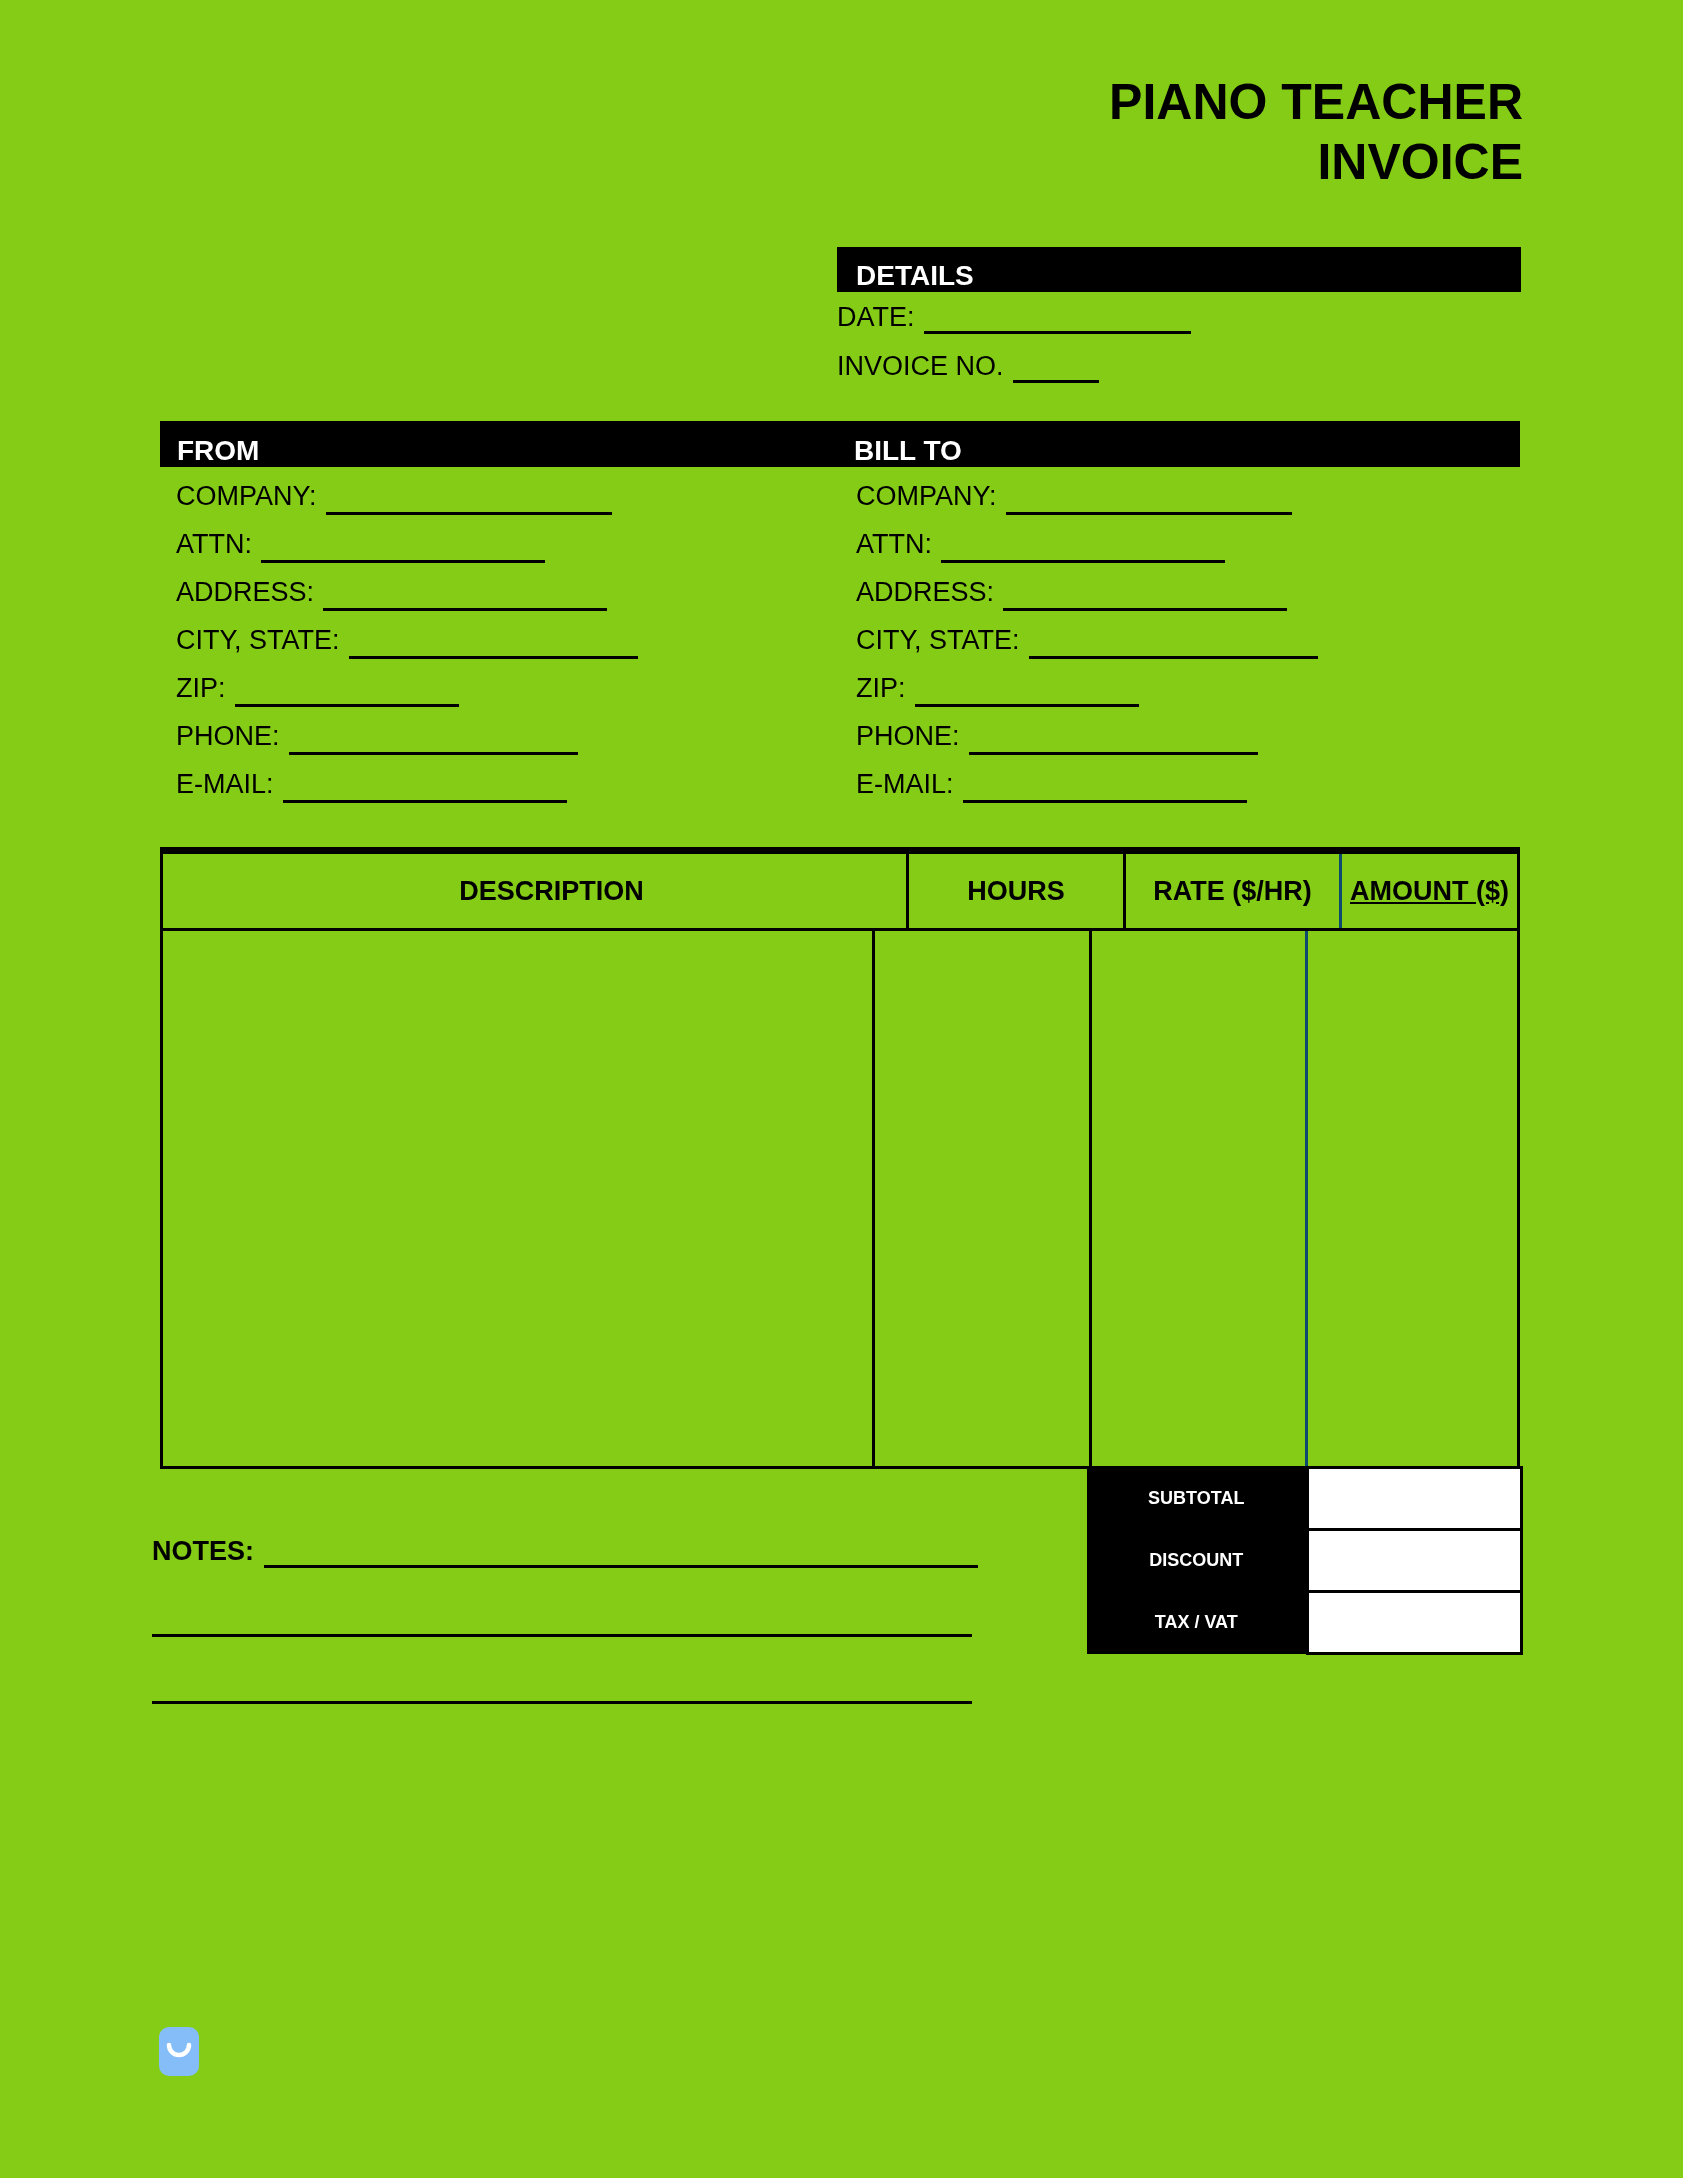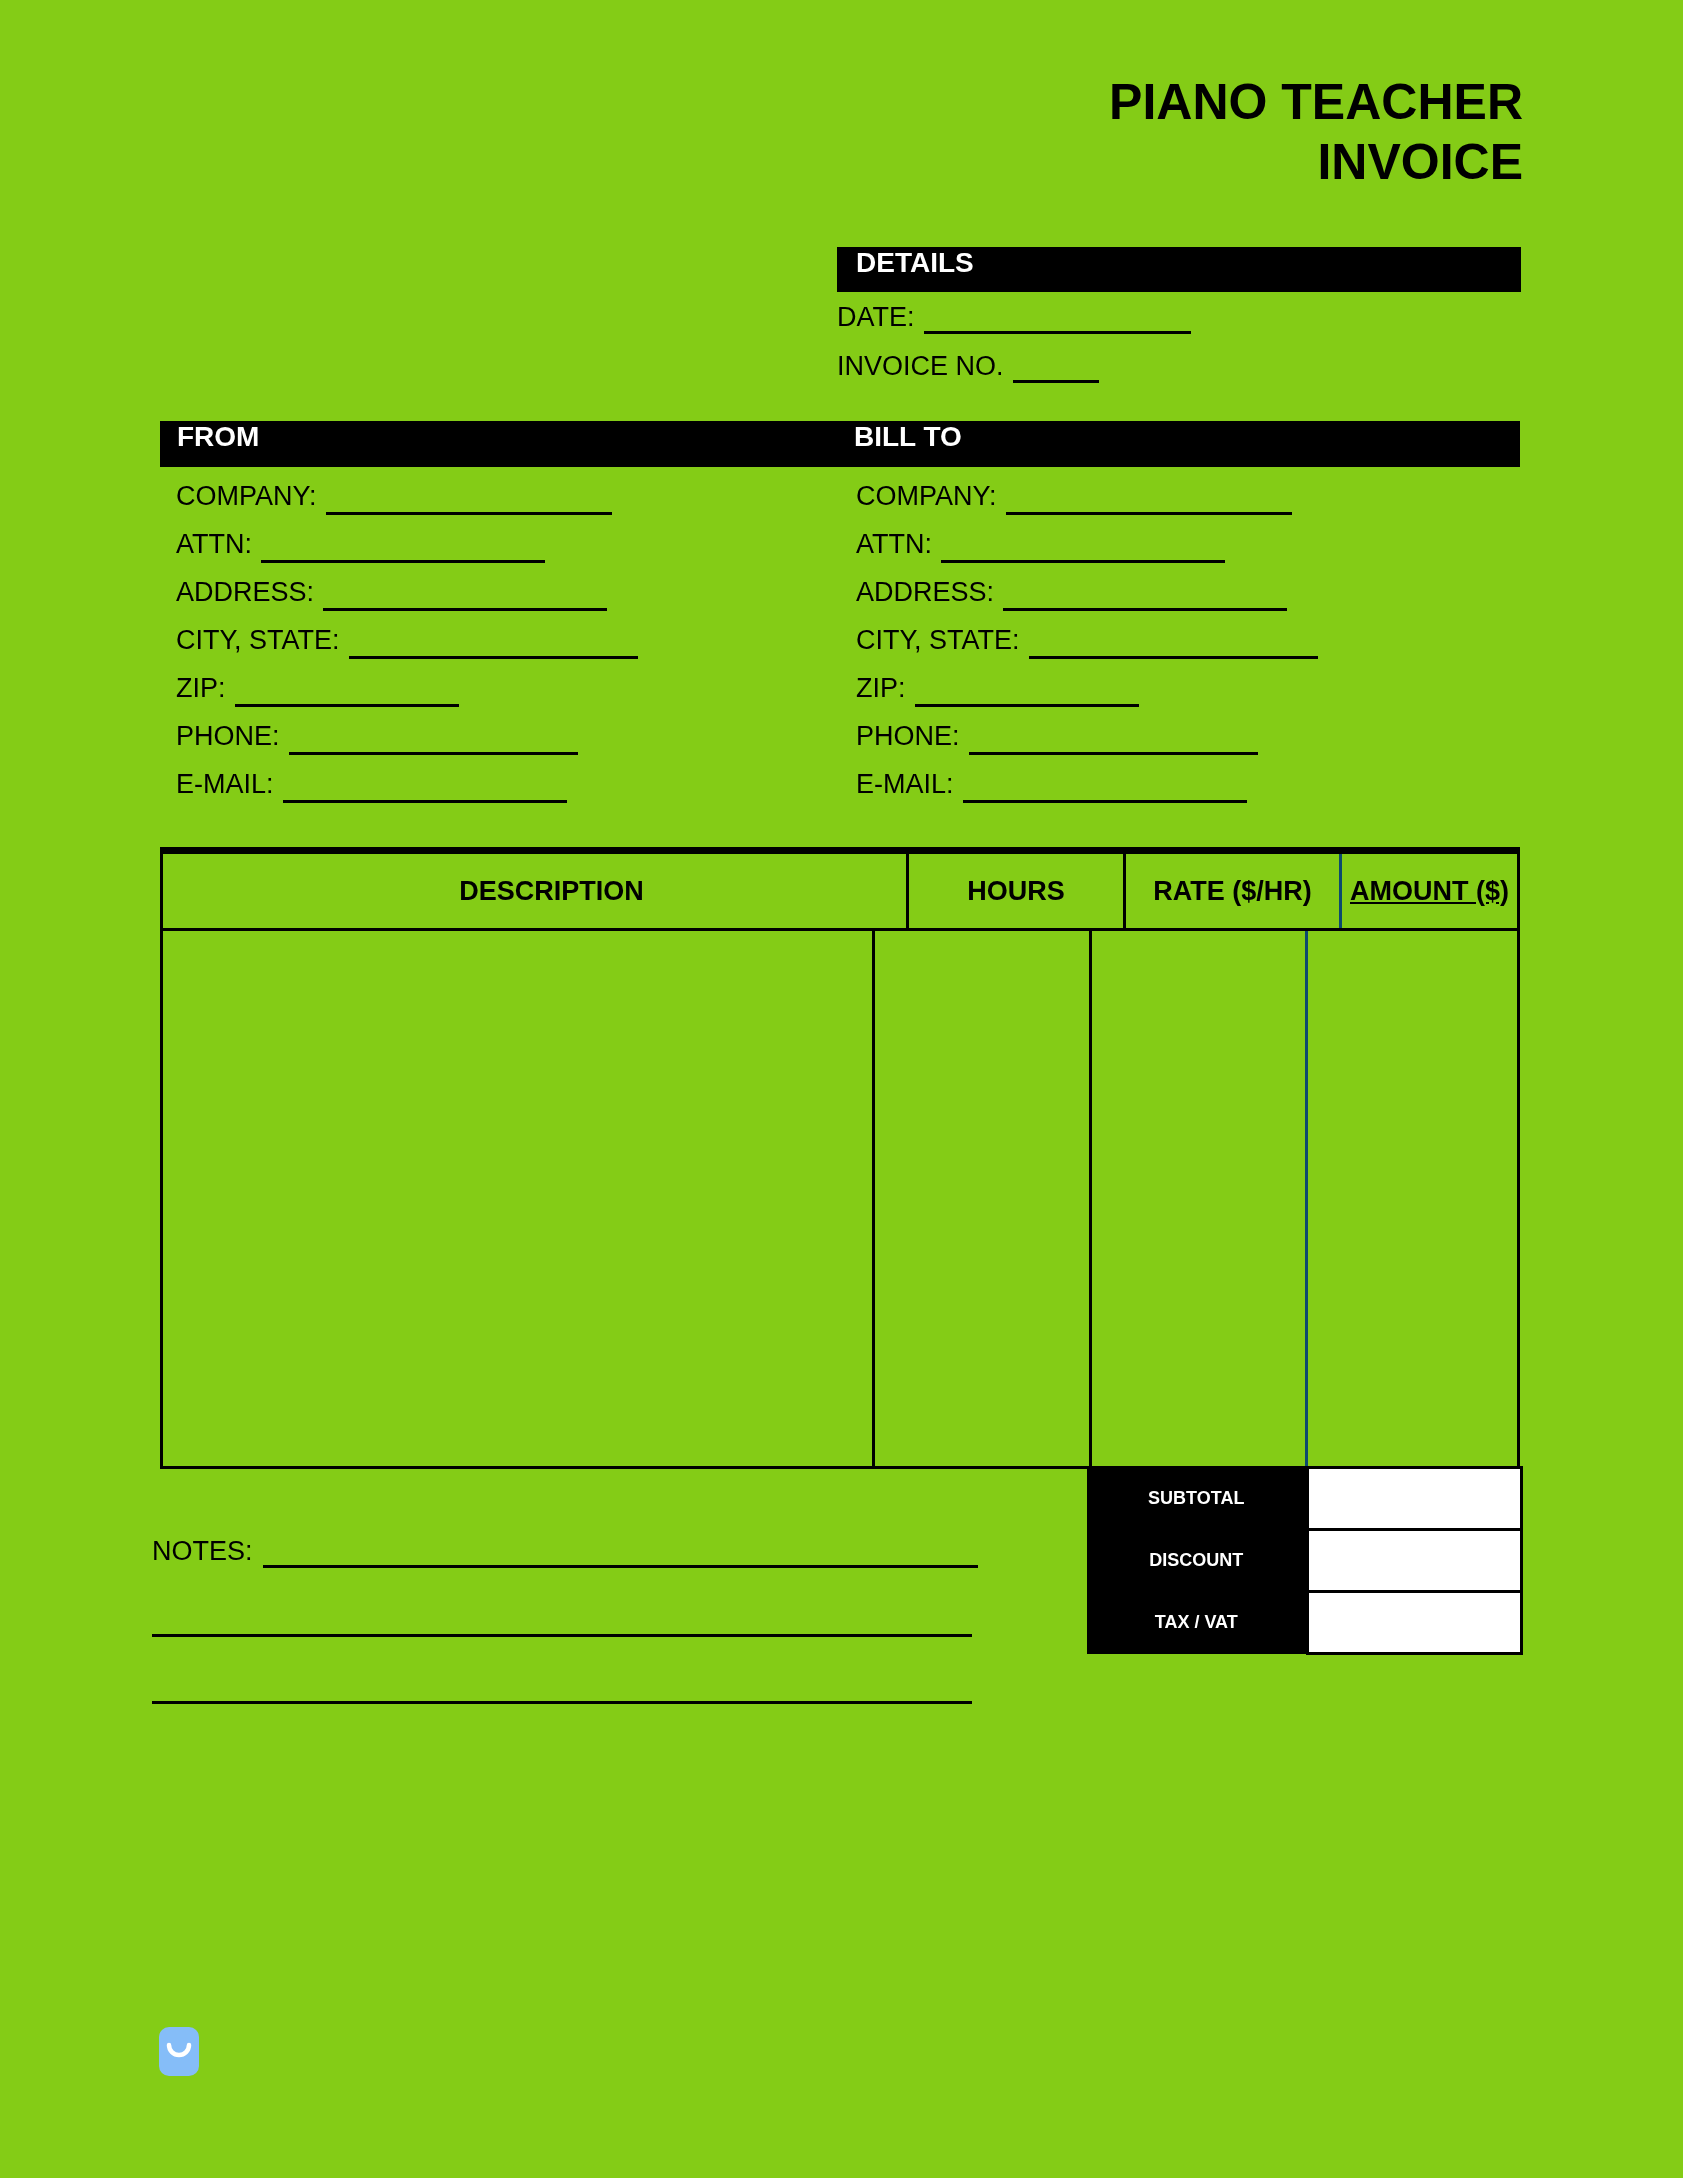--- a/index.html
+++ b/index.html
@@ -7,21 +7,21 @@
     position:relative; width:1684px; height:2178px; background:#84cc16;
     font-family:"Liberation Sans", sans-serif; color:#000; overflow:hidden;
   }
 
   
   .title { position:absolute; top:72px; right:161px; text-align:right;
            font-size:50px; font-weight:bold; line-height:60px; }
 
   
   .bar { position:absolute; background:#000; color:#fff; font-weight:bold;
-         font-size:28px; display:flex; align-items:flex-start; }
+         font-size:28px; display:flex; align-items:flex-end; }
   .details-bar { left:837px; top:247px; width:684px; height:45px; padding-left:19px; box-sizing:border-box; }
   .from-billto-bar { left:160px; top:421px; width:1360px; height:46px; }
   .bar-label.from { position:absolute; left:17px; }
   .bar-label.billto { position:absolute; left:694px; }
 
   
   .row { position:absolute; display:flex; align-items:flex-end; height:42px; font-size:27px; }
   .row .lbl { line-height:1; padding-bottom:6px; white-space:pre; }
   .line { display:inline-block; height:0; border-bottom:3px solid #000; margin-left:9px; margin-bottom:3px; }
   .date-row { left:837px; top:295px; }
@@ -49,21 +49,21 @@
   .totals { position:absolute; left:1087px; top:1466px; border-collapse:collapse; }
   .totals td { box-sizing:border-box; height:62px; padding:0; }
   .t-label { width:220px; background:#000; color:#fff; font-weight:bold;
              font-size:18px; text-align:center; vertical-align:middle; }
   .totals tr.total-row .t-label { background:#fff; color:#000; border:3px solid #000; }
   .t-amount { width:214px; background:#fff; border:3px solid #000; }
 
   
   .notes { position:absolute; left:152px; top:1528px; width:826px; font-size:27px; }
   .notes-row1 { display:flex; align-items:flex-end; height:42px; }
-  .notes-row1 .lbl { font-weight:normal; line-height:1; padding-bottom:5px; white-space:pre; }
+  .notes-row1 .lbl { font-weight:bold; line-height:1; padding-bottom:5px; white-space:pre; }
   .notes-row1 .notes-line { flex:1; height:0; border-bottom:3px solid #000; margin-left:10px; margin-bottom:2px; }
   .notes-extra { width:820px; height:0; border-bottom:3px solid #000; margin-top:64px; }
 
   .thank-you { position:absolute; left:0; top:1822px; width:1684px;
                text-align:center; font-size:30px; }
 
   .brand-icon { position:absolute; left:159px; top:2027px; width:40px; height:49px; }
 </style>
 </head>
 <body>

